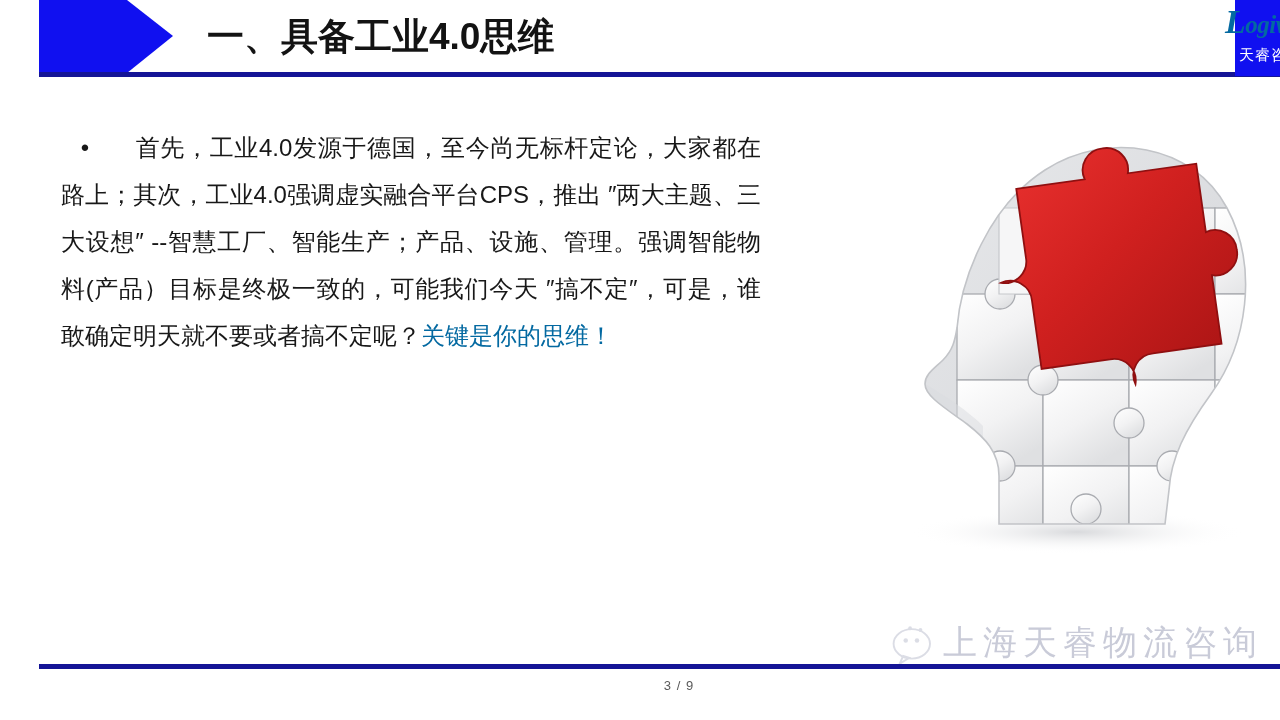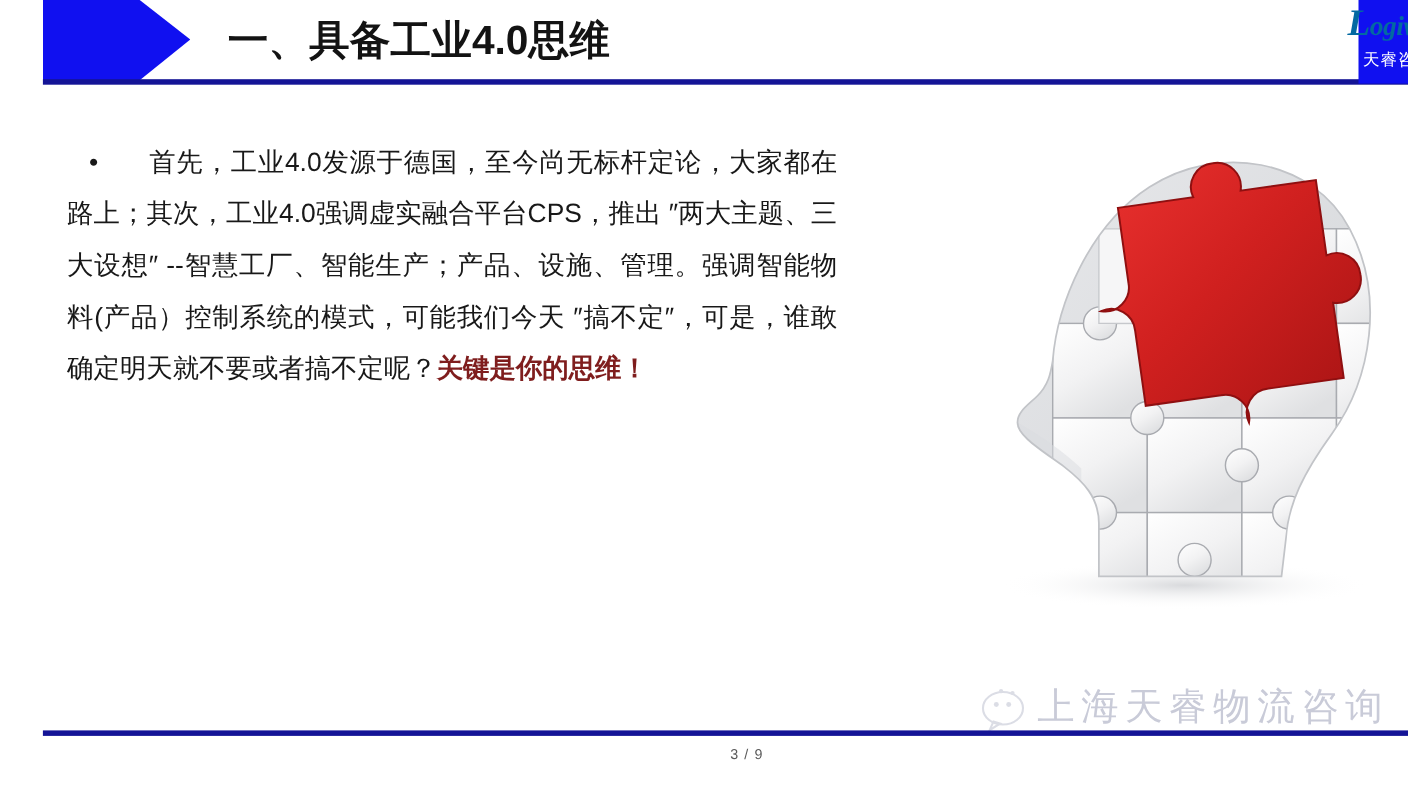--- a/index.html
+++ b/index.html
@@ -49,21 +49,21 @@
   
   .body-text {
     position:absolute; left:22px; top:124px; width:700px;
     font-size:24px; line-height:47px; color:#181818;
     text-align:justify; text-justify:inter-character;
   }
   .para { margin:0; }
   .para + .para { margin-top:6px; }
   .bdot { display:inline-block; width:48px; text-align:center; }
   .indent { display:inline-block; width:26px; }
-  .hl { color:#7f1d1d; font-weight:bold; }
+  .hl { color:#0369a1; font-weight:normal; }
   .hl-u { color:#2b30b0; font-weight:bold; text-decoration:underline; text-underline-offset:3px; }
 
   
   .art { position:absolute; left:810px; top:108px; width:440px; height:462px; background:#ffffff; }
   .art svg { display:block; width:440px; height:462px; }
 
   
   .watermark {
     position:absolute; left:852px; top:612px; width:420px; height:62px;
     display:flex; align-items:center; 
@@ -97,21 +97,21 @@
 
   <div>
     <div class="logo-box"></div>
     <div class="logo-text"><span class="cap">L</span><span>ogiwis</span></div>
     <div class="logo-sub">天睿咨询</div>
   </div>
 
   <div class="body-text">
 
     <p class="para">
-      <span class="bdot">•</span><span class="indent"></span><span>首先，工业4.0发源于德国，至今尚无标杆定论，大家都在路上；其次，工业4.0强调虚实融合平台CPS，推出 ″两大主题、三大设想″ --智慧工厂、智能生产；产品、设施、管理。强调智能物料(产品）控制系统的模式，可能我们今天 ″搞不定″，可是，谁敢确定明天就不要或者搞不定呢？</span><span class="hl">关键是你的思维！</span>
+      <span class="bdot">•</span><span class="indent"></span><span>首先，工业4.0发源于德国，至今尚无标杆定论，大家都在路上；其次，工业4.0强调虚实融合平台CPS，推出 ″两大主题、三大设想″ --智慧工厂、智能生产；产品、设施、管理。强调智能物料(产品）目标是终极一致的，可能我们今天 ″搞不定″，可是，谁敢确定明天就不要或者搞不定呢？</span><span class="hl">关键是你的思维！</span>
     </p>
 
 
   </div>
 
   <div class="art">
     <svg viewBox="0 0 440 462" xmlns="http://www.w3.org/2000/svg" aria-hidden="true">
       <defs>
         <linearGradient id="gWhite" x1="0" y1="0" x2="0.6" y2="1">
           <stop offset="0%" stop-color="#ffffff"></stop>

